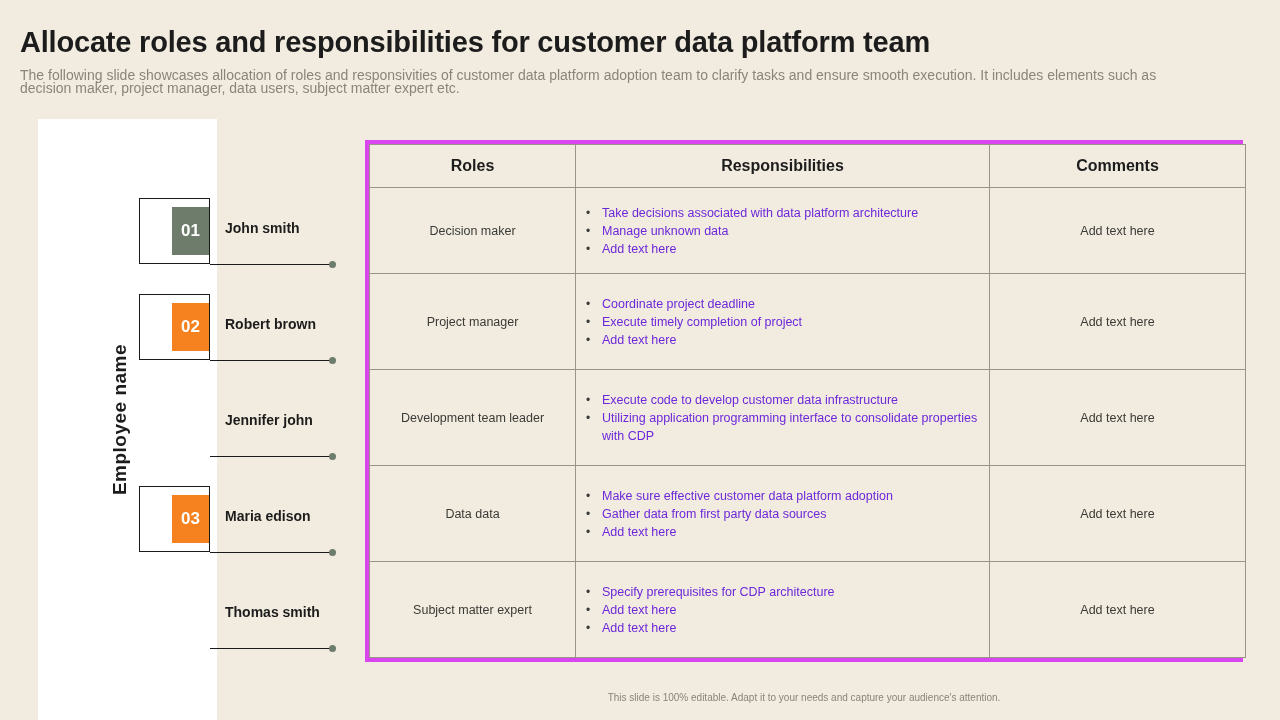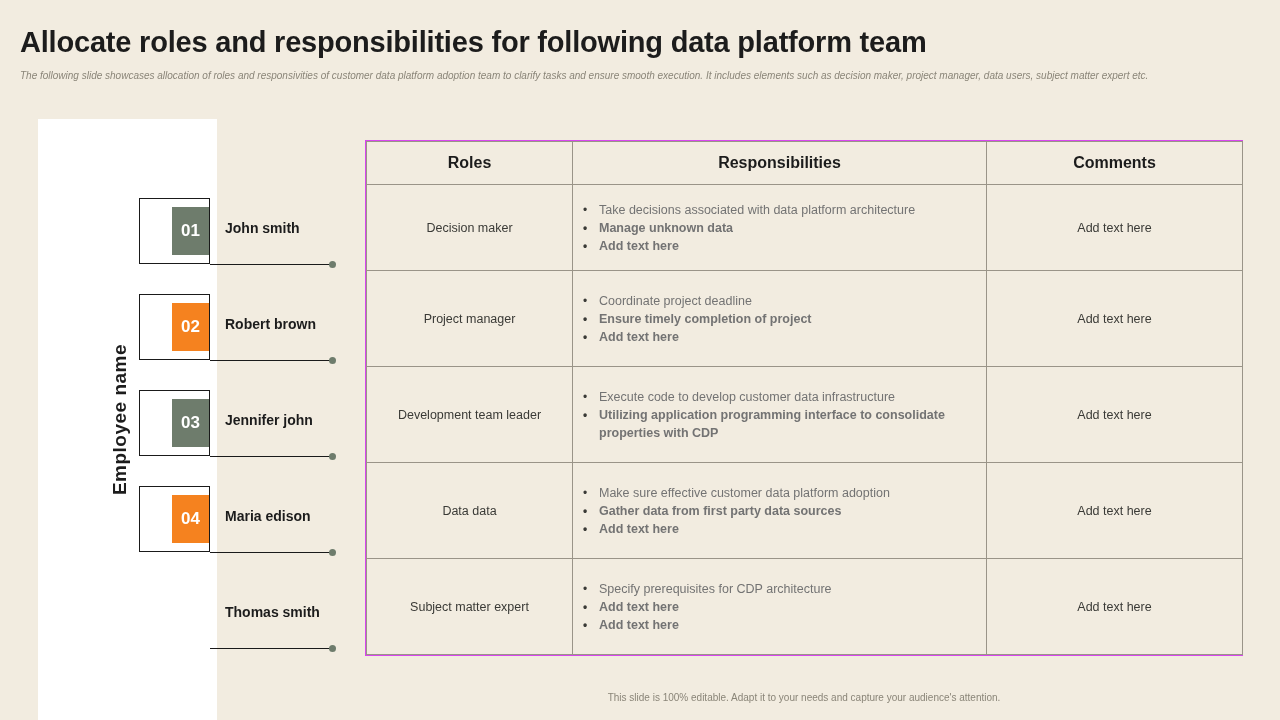--- a/index.html
+++ b/index.html
@@ -26,25 +26,24 @@
     color: #1c1c1c;
     letter-spacing: -0.2px;
     line-height: 34px;
     white-space: nowrap;
   }
   .slide-subtitle {
     position: absolute;
     left: 20px;
     top: 69px;
     width: 1170px;
-    font-size: 10px;
+    font-size: 14px;
     line-height: 13px;
     color: #8b8madd;
     color: #8a8578;
-    font-style: italic;
   }
 
   
   .left-panel {
     position: absolute;
     left: 38px;
     top: 119px;
     width: 179px;
     height: 601px;
     background: #ffffff;
@@ -136,21 +135,21 @@
     border-radius: 50%;
     background: #6e7c6c;
   }
 
   
   .table-wrap {
     position: absolute;
     left: 365px;
     top: 140px;
     width: 878px;
-    border: 1px solid #d946ef;
+    border: 4px solid #d946ef;
     box-sizing: border-box;
     background: #f2ece0;
   }
   table.roles-table {
     border-collapse: collapse;
     width: 100%;
     table-layout: fixed;
   }
   table.roles-table col.c-role { width: 206px; }
   table.roles-table col.c-resp { width: 414px; }
@@ -188,24 +187,24 @@
   ul.bullets {
     margin: 0;
     padding: 0;
     list-style: none;
   }
   ul.bullets li {
     position: relative;
     padding-left: 26px;
     font-size: 12.5px;
     line-height: 18px;
-    color: #737373;
+    color: #6d28d9;
     margin: 0 0 0 0;
   }
-  ul.bullets li + li { margin-top: 0px; font-weight: bold; }
+  ul.bullets li + li { margin-top: 0px; }
   ul.bullets li::before {
     content: "•";
     position: absolute;
     left: 10px;
     top: 0;
     font-size: 12px;
     color: #3a3a36;
   }
   .row-h1 { height: 86px; }
   .row-h2 { height: 96px; }
@@ -220,21 +219,21 @@
     top: 692px;
     width: 878px;
     text-align: center;
     font-size: 10px;
     color: #8a8578;
   }
 </style>
 </head>
 <body>
 
-<div class="slide-title">Allocate roles and responsibilities for following data platform team</div>
+<div class="slide-title">Allocate roles and responsibilities for customer data platform team</div>
 
 <div class="slide-subtitle">The following slide showcases allocation of roles and responsivities of customer data platform adoption team to clarify tasks and ensure smooth execution. It includes elements such as decision maker, project manager, data users, subject matter expert etc.</div>
 
 <div class="left-panel">
   <div class="vertical-label">Employee  name</div>
 </div>
 
 <div class="emp-list">
 
   <div class="emp-row" style="top:198px;">
@@ -249,31 +248,28 @@
   <div class="emp-row" style="top:294px;">
     <div class="emp-card">
       <div class="emp-square sq-orange">02</div>
     </div>
     <div class="emp-name">Robert brown</div>
     <div class="emp-line"></div>
     <div class="emp-dot"></div>
   </div>
 
   <div class="emp-row" style="top:390px;">
-    <div class="emp-card">
-      <div class="emp-square sq-green">03</div>
-    </div>
     <div class="emp-name">Jennifer john</div>
     <div class="emp-line"></div>
     <div class="emp-dot"></div>
   </div>
 
   <div class="emp-row" style="top:486px;">
     <div class="emp-card">
-      <div class="emp-square sq-orange">04</div>
+      <div class="emp-square sq-orange">03</div>
     </div>
     <div class="emp-name">Maria edison</div>
     <div class="emp-line"></div>
     <div class="emp-dot"></div>
   </div>
 
   <div class="emp-row" style="top:582px;">
     <div class="emp-name">Thomas smith</div>
     <div class="emp-line"></div>
     <div class="emp-dot"></div>
@@ -307,21 +303,21 @@
           </ul>
         </td>
         <td class="comment-cell">Add text here</td>
       </tr>
 
       <tr class="row-h2">
         <td class="role-cell">Project manager</td>
         <td class="resp-cell">
           <ul class="bullets">
             <li>Coordinate project deadline</li>
-            <li>Ensure timely completion of project</li>
+            <li>Execute timely completion of project</li>
             <li>Add text here</li>
           </ul>
         </td>
         <td class="comment-cell">Add text here</td>
       </tr>
 
       <tr class="row-h3">
         <td class="role-cell">Development team leader</td>
         <td class="resp-cell">
           <ul class="bullets">

